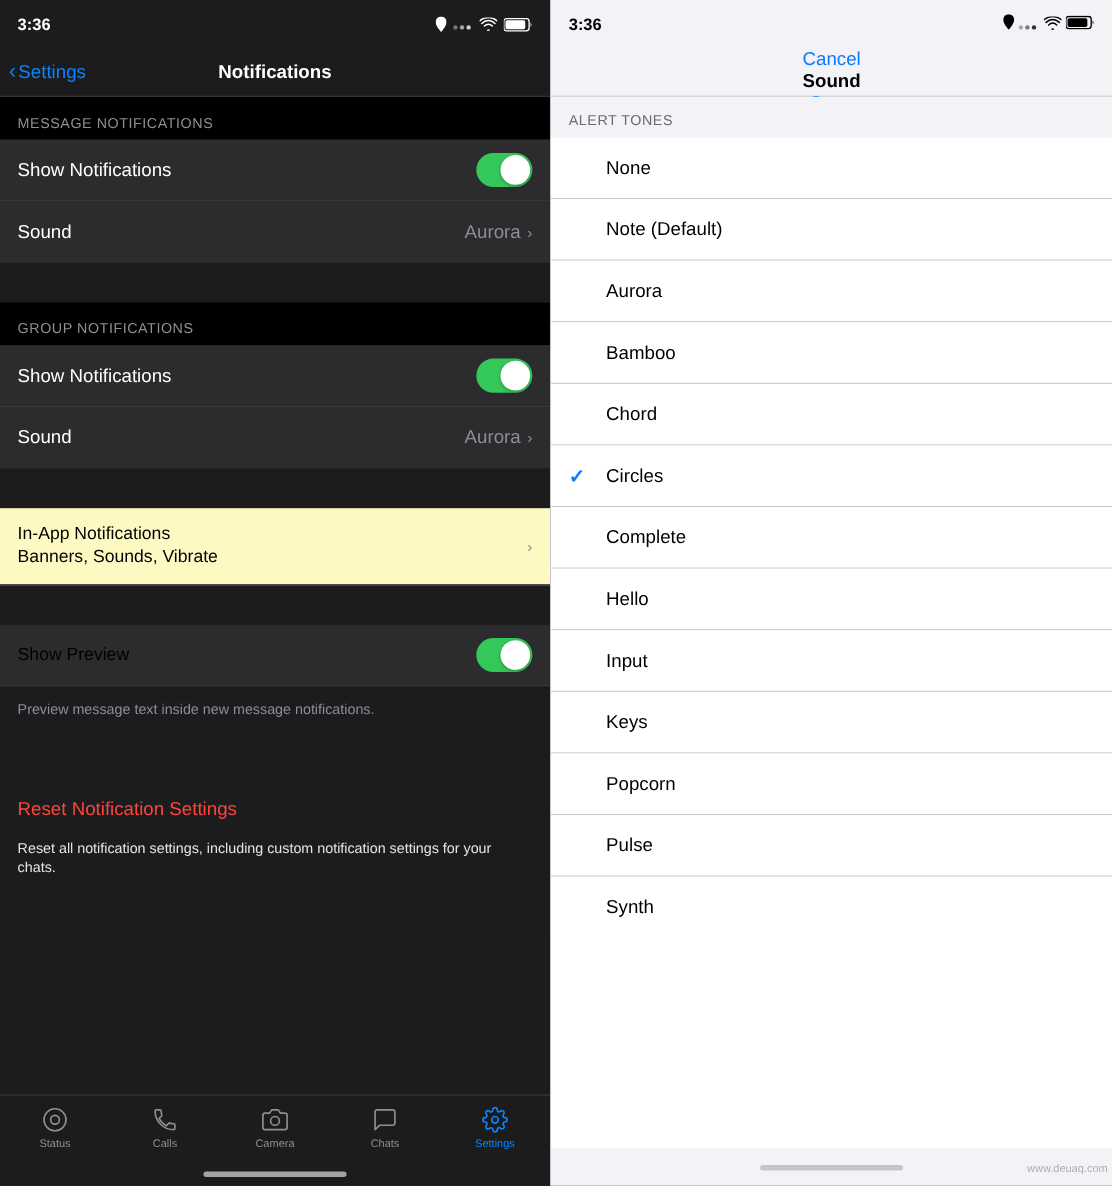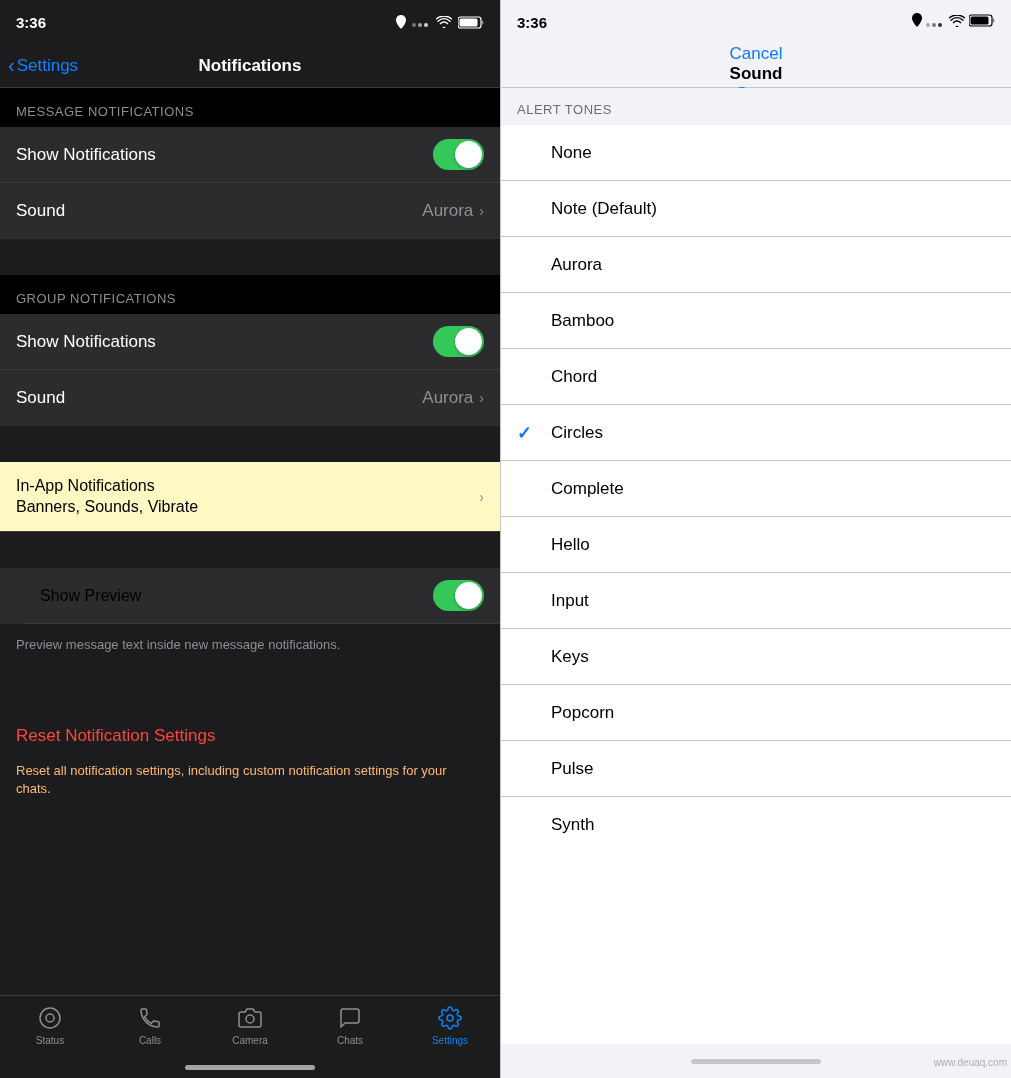--- a/index.html
+++ b/index.html
@@ -171,34 +171,33 @@
       background: #1c1c1e;
     }
     .reset-btn {
       color: #ff453a;
       font-size: 17px;
       cursor: pointer;
       padding: 8px 0;
     }
     .reset-desc {
       font-size: 13px;
-      color: #fdba74;
+      color: #e5e5e5;
       padding-top: 8px;
       line-height: 1.4;
     }
 
     .preview-row {
       display: flex;
       align-items: center;
       justify-content: space-between;
       padding: 0 16px;
       min-height: 56px;
       border-bottom: 0.5px solid #3a3a3c;
       background: #2c2c2e;
-      margin-left: 24px;
     }
     .preview-desc {
       padding: 12px 16px;
       font-size: 13px;
       color: #8e8e93;
       background: #1c1c1e;
       line-height: 1.4;
     }
 
     

